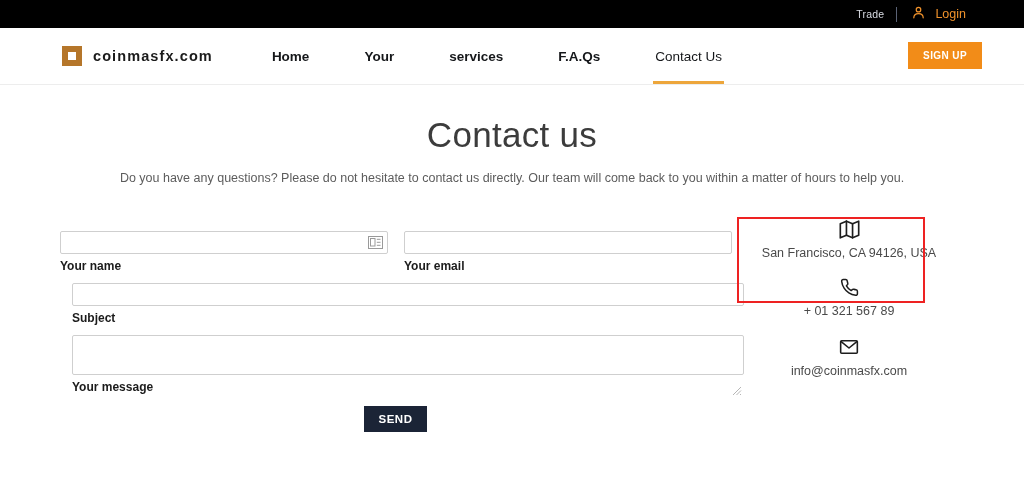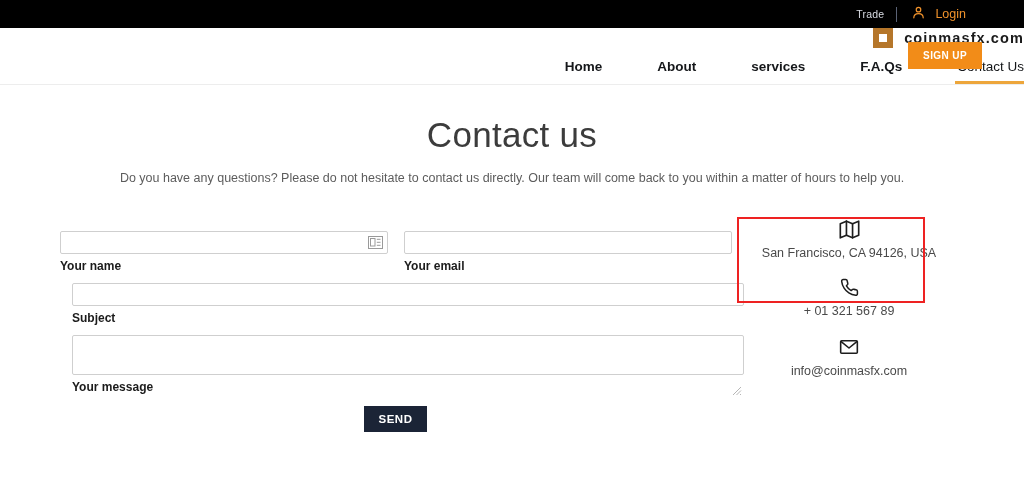--- a/index.html
+++ b/index.html
@@ -45,23 +45,22 @@
     font-size: 12.5px;
   }
   .person-icon { display: block; }
 
   
   .navbar {
     height: 57px;
     background: #ffffff;
     border-bottom: 1px solid #ededed;
     display: flex;
-    align-items: flex-end;
+    align-items: center;
     position: relative;
-    flex-direction: column;
   }
   .brand {
     display: flex;
     align-items: center;
     gap: 11px;
     margin-left: 62px;
   }
   .brand-logo {
     width: 20px;
     height: 20px;
@@ -293,21 +292,21 @@
 <div class="navbar">
   <div class="brand">
     <span class="brand-logo">
       <span class="brand-logo-inner"></span>
     </span>
     <span class="brand-name">coinmasfx.com</span>
   </div>
 
   <div class="nav-links">
     <span class="nav-link">Home</span>
-    <span class="nav-link">About</span>
+    <span class="nav-link">Your</span>
     <span class="nav-link">services</span>
     <span class="nav-link">F.A.Qs</span>
     <span class="nav-link active">Contact Us</span>
   </div>
 
   <button class="signup-btn">SIGN UP</button>
 </div>
 
 <div class="page">
   <h1 class="page-title">Contact us</h1>

